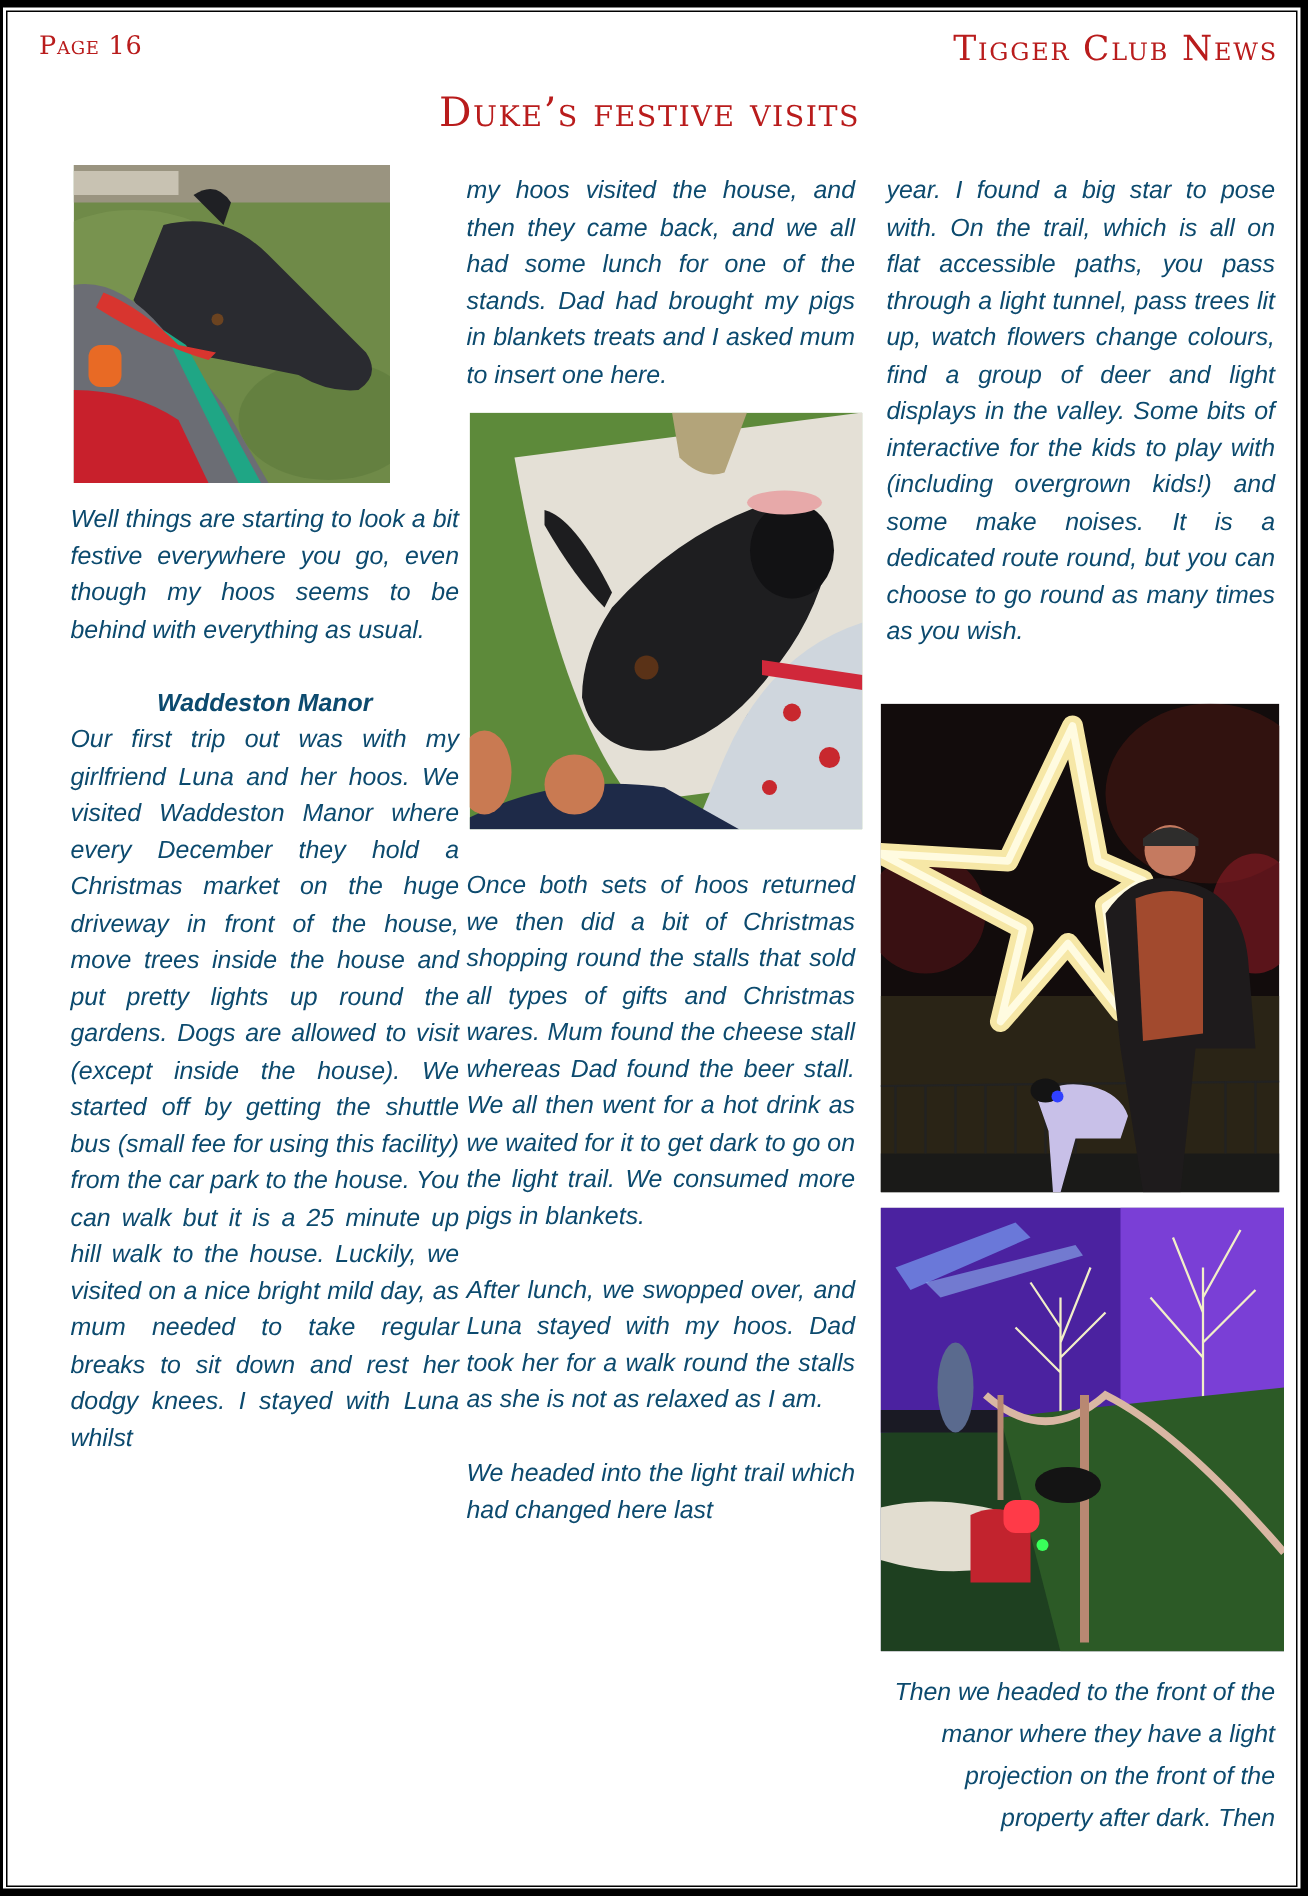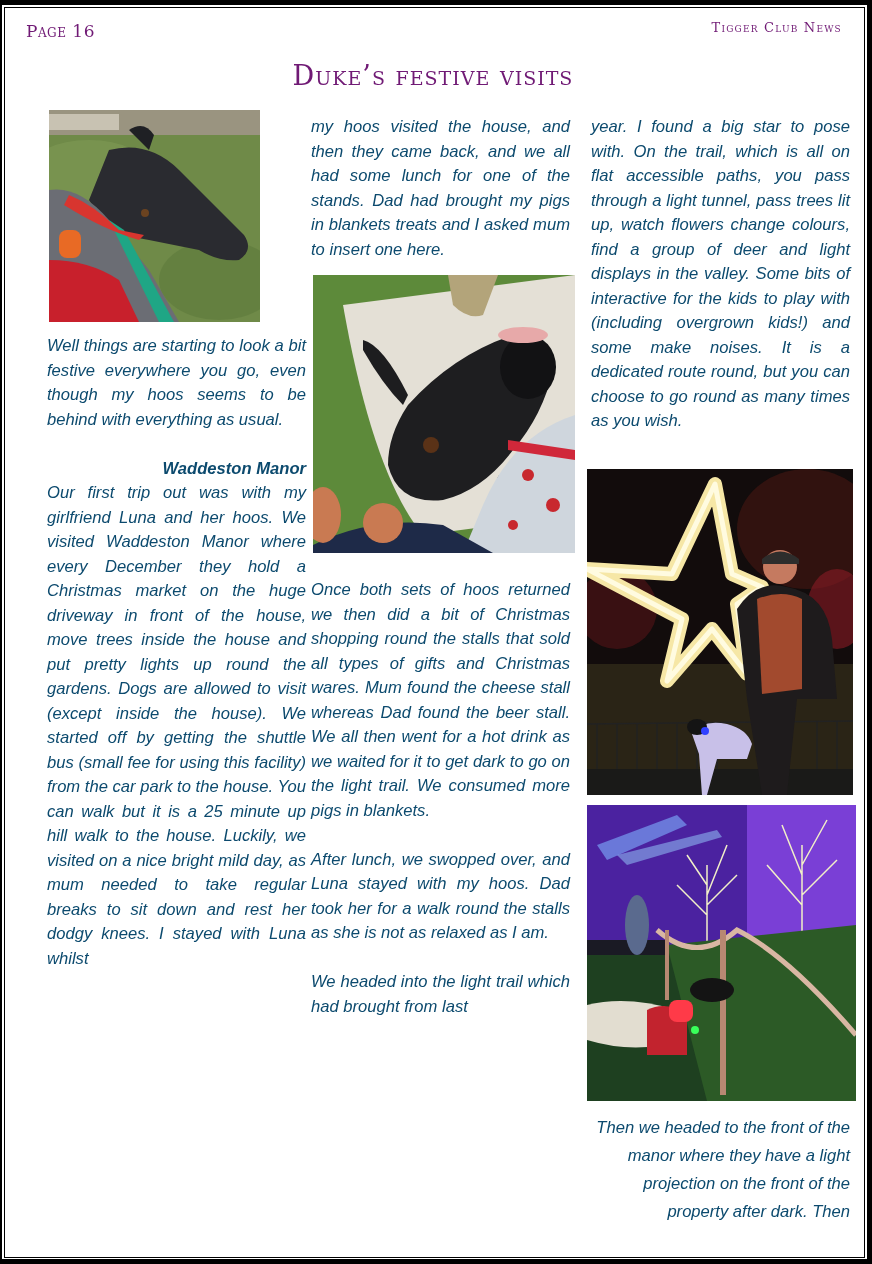--- a/index.html
+++ b/index.html
@@ -12,41 +12,41 @@
     border-top: 5px solid #000; border-right: 5px solid #000;
     border-bottom: 5px solid #000; border-left: 2px solid #000;
   }
   .frame-inner {
     position: absolute; left: 4px; top: 7px; width: 861px; height: 1251px;
     box-sizing: border-box; border: 1.5px solid #000;
   }
 
   .smallcaps {
     font-family: "DejaVu Serif", "Liberation Serif", serif;
-    font-variant: small-caps; font-weight: normal; color: #701a75;
+    font-variant: small-caps; font-weight: normal; color: #b91c1c;
     letter-spacing: 0.5px;
   }
   .page-num { position: absolute; left: 26px; top: 21px; font-size: 17px; }
-  .pub-name { position: absolute; right: 30px; top: 20px; font-size: 13px; letter-spacing: 1.2px; }
+  .pub-name { position: absolute; right: 20px; top: 20px; font-size: 23px; letter-spacing: 1.2px; }
   .title {
     position: absolute; left: 0; width: 866px; top: 60px; text-align: center;
     font-size: 27px; letter-spacing: 1px;
   }
 
   .col {
     position: absolute;
     font-family: "Liberation Sans", sans-serif;
     font-size: 16.6px; line-height: 24.5px; color: #0c4a6e;
     text-align: justify; text-justify: inter-word;
     font-stretch: condensed;
     font-style: italic;
   }
   .col p { margin: 0 0 24.5px 0; }
   .col p.no-gap { margin-bottom: 0; }
-  .col .subhead { font-weight: bold; text-align: right; }
+  .col .subhead { font-weight: bold; text-align: center; }
   .col1 { left: 24px; top: 334px; width: 259px; margin-left: 23px; }
   .col2a { left: 311px; top: 115px; width: 259px; }
   .col2b { left: 311px; top: 578px; width: 259px; }
   .col3a { left: 591px; top: 115px; width: 259px; }
   .col3b { left: 591px; top: 1114px; width: 259px; text-align: right; line-height: 28px; }
 
   .photo { position: absolute; overflow: hidden; }
   .photo svg { display: block; width: 100%; height: 100%; }
   .photo-1 { left: 49px; top: 110px; width: 211px; height: 212px; }
   .photo-2 { left: 313px; top: 275px; width: 262px; height: 278px; }
@@ -109,21 +109,21 @@
     <path d="M195 165 L262 175 L262 185 L195 175 Z" fill="#d0283a"></path>
     <path d="M0 270 Q60 240 130 250 L180 278 L0 278 Z" fill="#1e2a48"></path>
     <ellipse cx="10" cy="240" rx="18" ry="28" fill="#c97a52"></ellipse>
     <ellipse cx="70" cy="248" rx="20" ry="20" fill="#c97a52"></ellipse>
   </svg>
 </div>
 
 <div class="col col2b">
   <p>Once both sets of hoos returned we then did a bit of Christmas shopping round the stalls that sold all types of gifts and Christmas wares. Mum found the cheese stall whereas Dad found the beer stall. We all then went for a hot drink as we waited for it to get dark to go on the light trail. We consumed more pigs in blankets.</p>
   <p>After lunch, we swopped over, and Luna stayed with my hoos. Dad took her for a walk round the stalls as she is not as relaxed as I am.</p>
-  <p class="no-gap">We headed into the light trail which had brought from last</p>
+  <p class="no-gap">We headed into the light trail which had changed here last</p>
 </div>
 
 <div class="col col3a">
   <p class="no-gap">year. I found a big star to pose with. On the trail, which is all on flat accessible paths, you pass through a light tunnel, pass trees lit up, watch flowers change colours, find a group of deer and light displays in the valley. Some bits of interactive for the kids to play with (including overgrown kids!) and some make noises. It is a dedicated route round, but you can choose to go round as many times as you wish.</p>
 </div>
 
 <div class="photo photo-3">
   <svg viewBox="0 0 266 326" preserveAspectRatio="none">
     <rect width="266" height="326" fill="#120c0c"></rect>
     <ellipse cx="220" cy="60" rx="70" ry="60" fill="#3a1410" opacity=".8"></ellipse>

